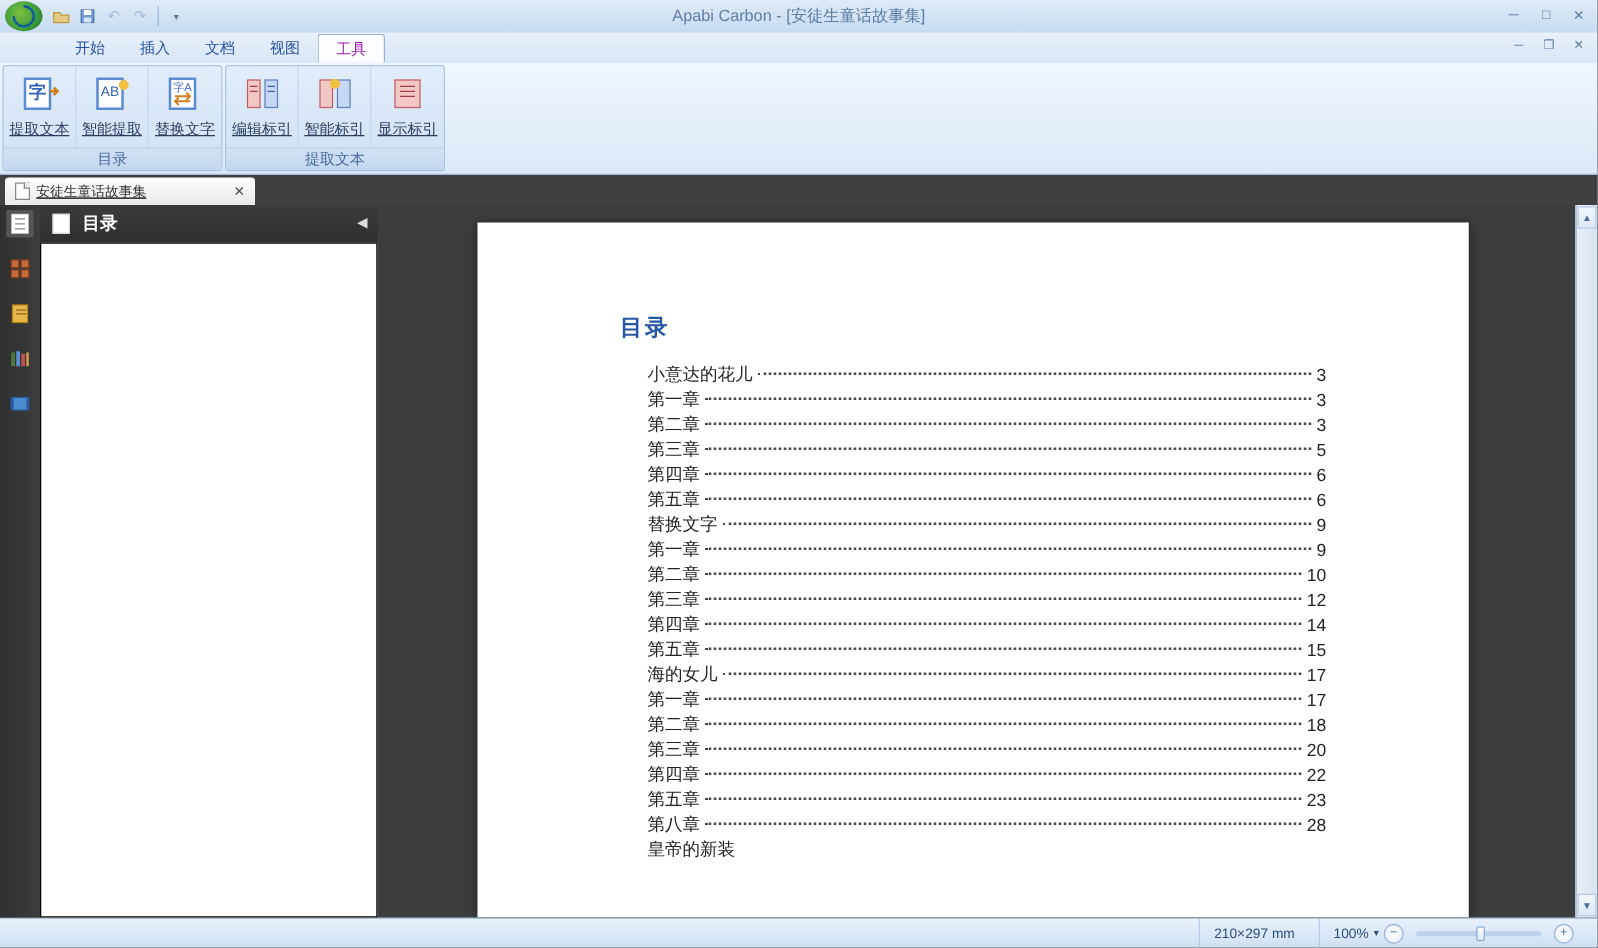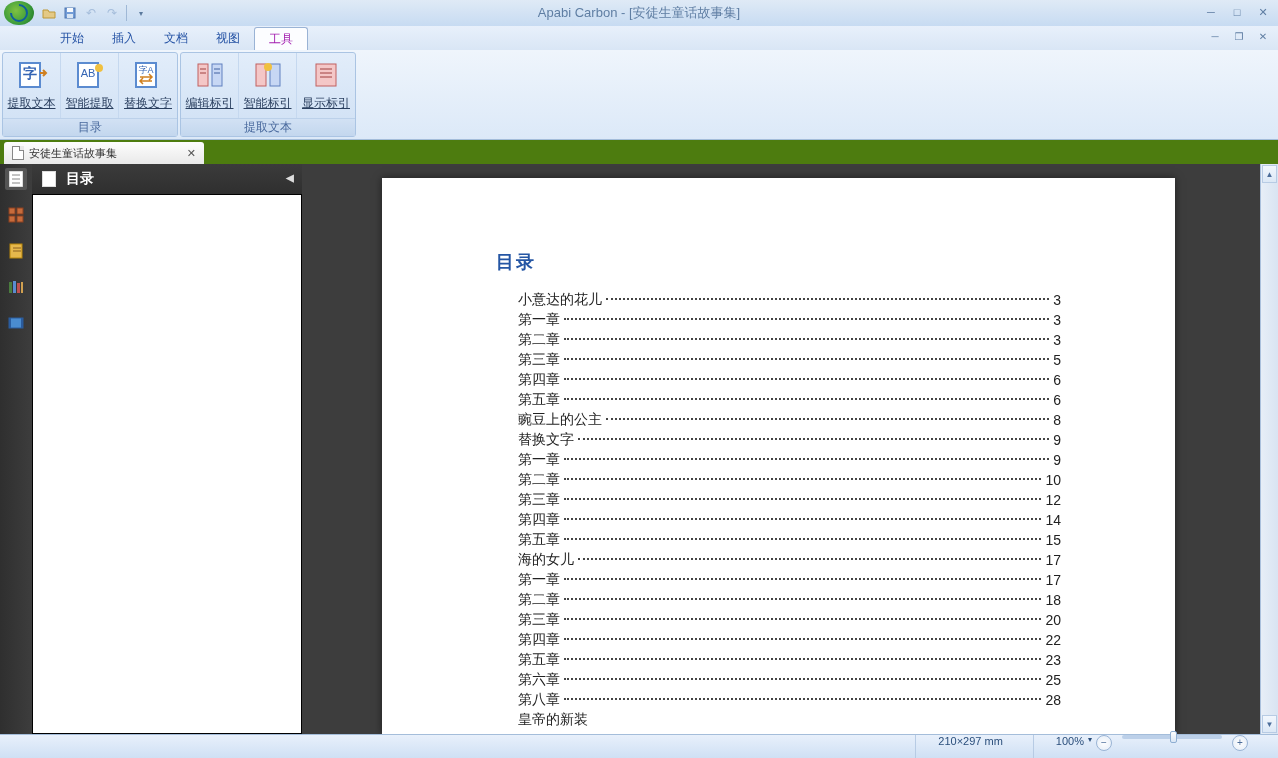--- a/index.html
+++ b/index.html
@@ -26,21 +26,21 @@
 .ribbon { height: 90px; background: linear-gradient(#eff5fc, #dce9f8); border-bottom:1px solid #a4bdda; display:flex; padding:2px; gap:2px; }
 .ribbon-group { background: linear-gradient(#e2edfa, #cfe0f4); border:1px solid #aac4e3; border-radius:3px; display:flex; flex-direction:column; }
 .ribbon-btns { display:flex; flex:1; }
 .ribbon-btn { width:58px; display:flex; flex-direction:column; align-items:center; justify-content:center; gap:4px; cursor:default; border-right: 1px solid #c5d8ef; }
 .ribbon-btn:last-child { border-right:none; }
 .ribbon-btn-icon { width:32px; height:32px; display:flex; align-items:center; justify-content:center; }
 .ribbon-btn-label { font-size:12px; color:#2a3f5f;text-decoration:underline; }
 .ribbon-group-title { height:18px; text-align:center; font-size:12px; color:#4a6a9e; background: linear-gradient(#d2e1f4, #c3d7ee); border-top:1px solid #bcd1ea; }
 
 
-.doc-tabs { height:24px; background:#4d7c0f; display:flex; align-items:flex-end; }
+.doc-tabs { height:24px; background:#404040; display:flex; align-items:flex-end;text-decoration:underline; }
 .doc-tab { height:22px; background: linear-gradient(#fdfdfd, #e9e9e9); border-radius:3px 3px 0 0; padding:0 30px 0 8px; margin-left:4px; display:flex; align-items:center; font-size:11px; color:#333; position:relative; gap:5px; min-width:200px; }
 .doc-tab-icon { width:12px; height:14px; border:1px solid #888; background:#fff; position:relative; }
 .doc-tab-icon::after { content:""; position:absolute; right:-1px; top:-1px; width:4px; height:4px; background:#e9e9e9; border-left:1px solid #888; border-bottom:1px solid #888; }
 .doc-tab-close { position:absolute; right:8px; color:#555; font-size:11px; }
 
 
 .workspace { height: 570px; display:flex; background:#3d3d3d; position:relative; }
 
 
 .side-strip { width:32px; background: linear-gradient(90deg,#2f2f2f,#3d3d3d); display:flex; flex-direction:column; align-items:center; padding-top:4px; gap:14px; }
@@ -63,21 +63,21 @@
 .toc-dots { flex:1; border-bottom:2px dotted #444; margin:0 4px 3px 4px; }
 .toc-line-page { }
 
 
 .vscroll { position:absolute; right:0; top:0; bottom:0; width:18px; background: linear-gradient(90deg,#e7eef7,#d9e4f2); border-left:1px solid #aac0dc; display:flex; flex-direction:column; }
 .vscroll-btn { height:18px; display:flex; align-items:center; justify-content:center; color:#4c6d9a; font-size:8px; background: linear-gradient(#f2f7fd,#dce8f6); border:1px solid #b7cbe4; margin:1px; }
 .vscroll-track { flex:1; }
 
 
 .status-bar { height:24px; background: linear-gradient(#e8f0fb,#cfe0f4); border-top:1px solid #a4bdda; display:flex; align-items:center; justify-content:flex-end; padding:0 8px; gap:8px; font-size:11px; color:#2a4e7b; }
-.status-seg { padding:0 22px; border-left:1px solid #b7cbe4; height:100%; display:flex; gap:4px; }
+.status-seg { padding:0 11px; border-left:1px solid #b7cbe4; height:100%; display:flex; align-items:center; gap:4px; }
 .zoom-btn { width:16px; height:16px; border:1px solid #9ab4d5; border-radius:50%; display:flex; align-items:center; justify-content:center; background: radial-gradient(#fefefe,#e3ecf7); color:#4c6d9a; font-size:10px; line-height:1; }
 .zoom-slider { width:100px; height:4px; background:#bcd0e9; border-radius:2px; position:relative; margin:0 6px; }
 .zoom-thumb { position:absolute; left:48%; top:-4px; width:7px; height:12px; background: linear-gradient(#fefefe,#d9e6f5); border:1px solid #8faed2; border-radius:2px; }
 
 svg { display:block; }
 </style>
 </head>
 <body>
 
 <div class="title-bar">
@@ -285,25 +285,20 @@
             <span class="toc-line-label">第四章</span>
             <span class="toc-dots"></span>
             <span class="toc-line-page">6</span>
           </div>
           <div class="toc-line">
             <span class="toc-line-label">第五章</span>
             <span class="toc-dots"></span>
             <span class="toc-line-page">6</span>
           </div>
           <div class="toc-line">
-            <span class="toc-line-label">豌豆上的公主</span>
-            <span class="toc-dots"></span>
-            <span class="toc-line-page">8</span>
-          </div>
-          <div class="toc-line">
             <span class="toc-line-label">替换文字</span>
             <span class="toc-dots"></span>
             <span class="toc-line-page">9</span>
           </div>
           <div class="toc-line">
             <span class="toc-line-label">第一章</span>
             <span class="toc-dots"></span>
             <span class="toc-line-page">9</span>
           </div>
           <div class="toc-line">
@@ -348,25 +343,20 @@
           </div>
           <div class="toc-line">
             <span class="toc-line-label">第四章</span>
             <span class="toc-dots"></span>
             <span class="toc-line-page">22</span>
           </div>
           <div class="toc-line">
             <span class="toc-line-label">第五章</span>
             <span class="toc-dots"></span>
             <span class="toc-line-page">23</span>
-          </div>
-          <div class="toc-line">
-            <span class="toc-line-label">第六章</span>
-            <span class="toc-dots"></span>
-            <span class="toc-line-page">25</span>
           </div>
           <div class="toc-line">
             <span class="toc-line-label">第八章</span>
             <span class="toc-dots"></span>
             <span class="toc-line-page">28</span>
           </div>
           <div class="toc-line">
             <span class="toc-line-label">皇帝的新装</span>
           </div>
         </div>

